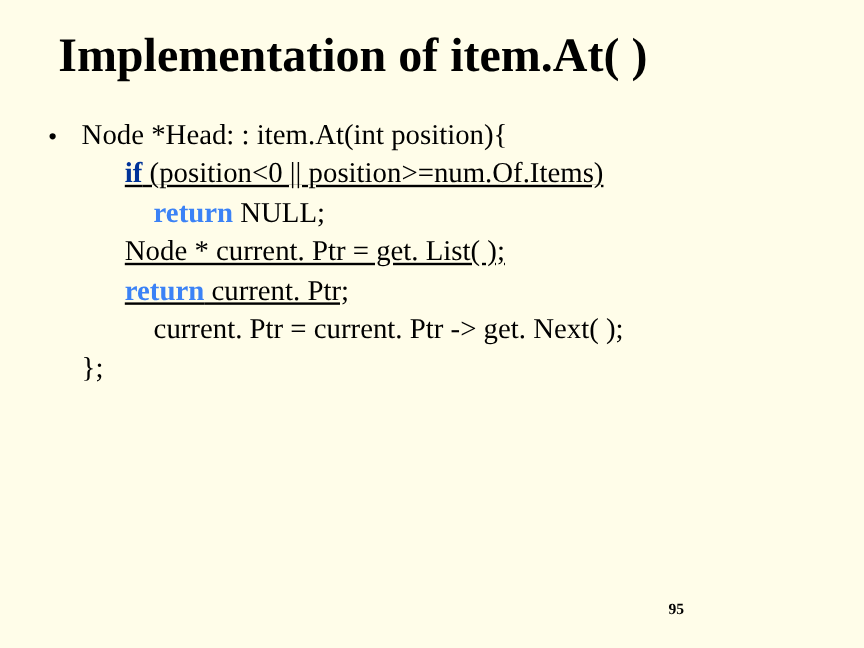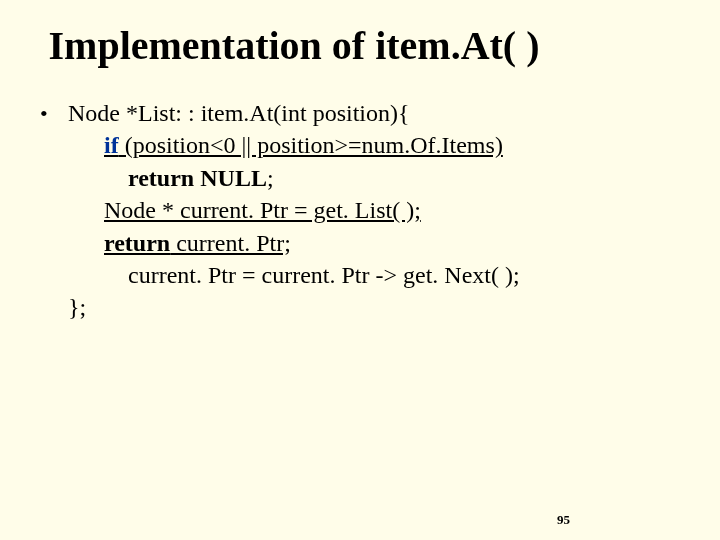--- a/index.html
+++ b/index.html
@@ -42,42 +42,42 @@
     line-height: 1.35;
     padding-top: 2px;
   }
   .content {
     flex: 1;
   }
   .line { display: block; }
   .ind1 { padding-left: 36px; text-decoration: underline; }
   .ind2 { padding-left: 60px; }
   .kw-if { font-weight: bold; color: #003399; }
-  .kw-return { font-weight: bold; color: #000000; }
-  .kw-null { font-weight: bold; }
+  .kw-return { font-weight: bold; color: #3b82f6; }
+  .kw-null { font-weight: normal; }
   .pagenum {
     position: absolute;
     right: 18px;
-    bottom: 12px;
+    bottom: 24px;
     font-size: 13px;
     font-weight: bold;
   }
 </style>
 </head>
 <body>
 
 <div class="slide">
 
   <div class="title">Implementation of item.At( )</div>
 
   <div class="body">
     <div class="bullet-row">
       <div class="bullet">•</div>
       <div class="content">
-        <span class="line">Node *List: : item.At(int position){</span>
+        <span class="line">Node *Head: : item.At(int position){</span>
         <span class="line ind1">
           <span class="kw-if">if</span><span> (position&lt;0 || position&gt;=num.Of.Items)</span>
         </span>
         <span class="line ind2">
           <span class="kw-return">return</span><span class="kw-null"> NULL</span><span>;</span>
         </span>
         <span class="line ind1">Node * current. Ptr = get. List( );</span>
         <span class="line ind1">
           <span class="kw-return">return</span><span> current. Ptr;</span>
         </span>

